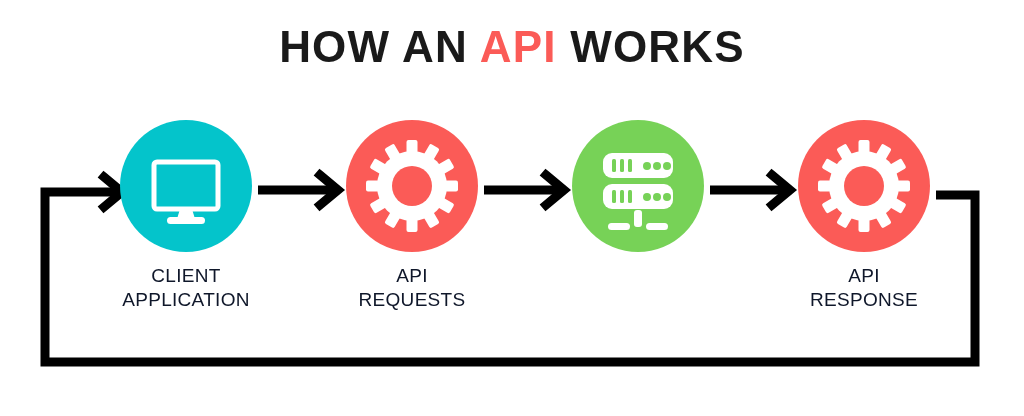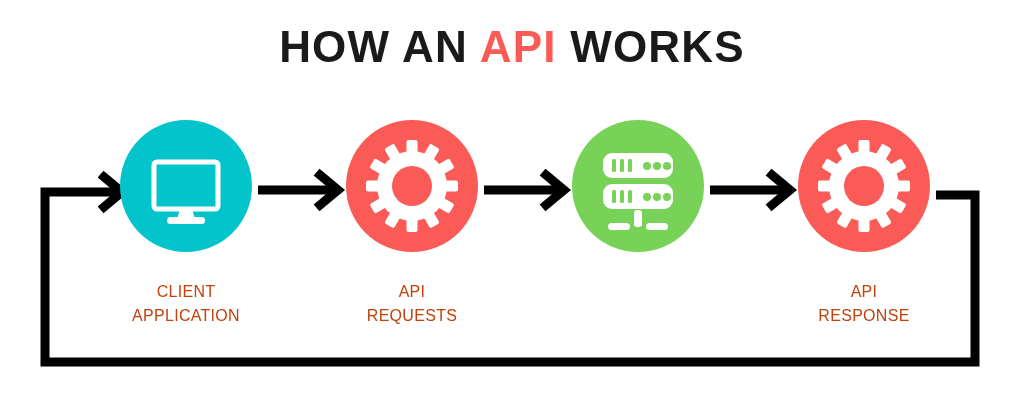--- a/index.html
+++ b/index.html
@@ -50,25 +50,25 @@
   }
   .circle {
     width: 132px;
     height: 132px;
     border-radius: 50%;
     position: relative;
     display: block;
   }
   .circle svg { position: absolute; left: 0; top: 0; }
   .node-label {
-    margin-top: 28px;
+    margin-top: 12px;
     font-family: "Liberation Sans", sans-serif;
-    font-size: 16px;
+    font-size: 19px;
     line-height: 24px;
-    color: #c2410c;
+    color: #0f172a;
     letter-spacing: 0.3px;
     white-space: pre-line;
   }
 
   #node-client   { left: 120px; top: 120px; }
   #node-request  { left: 346px; top: 120px; }
   #node-server   { left: 572px; top: 120px; }
   #node-response { left: 798px; top: 120px; }
 </style>
 </head>

